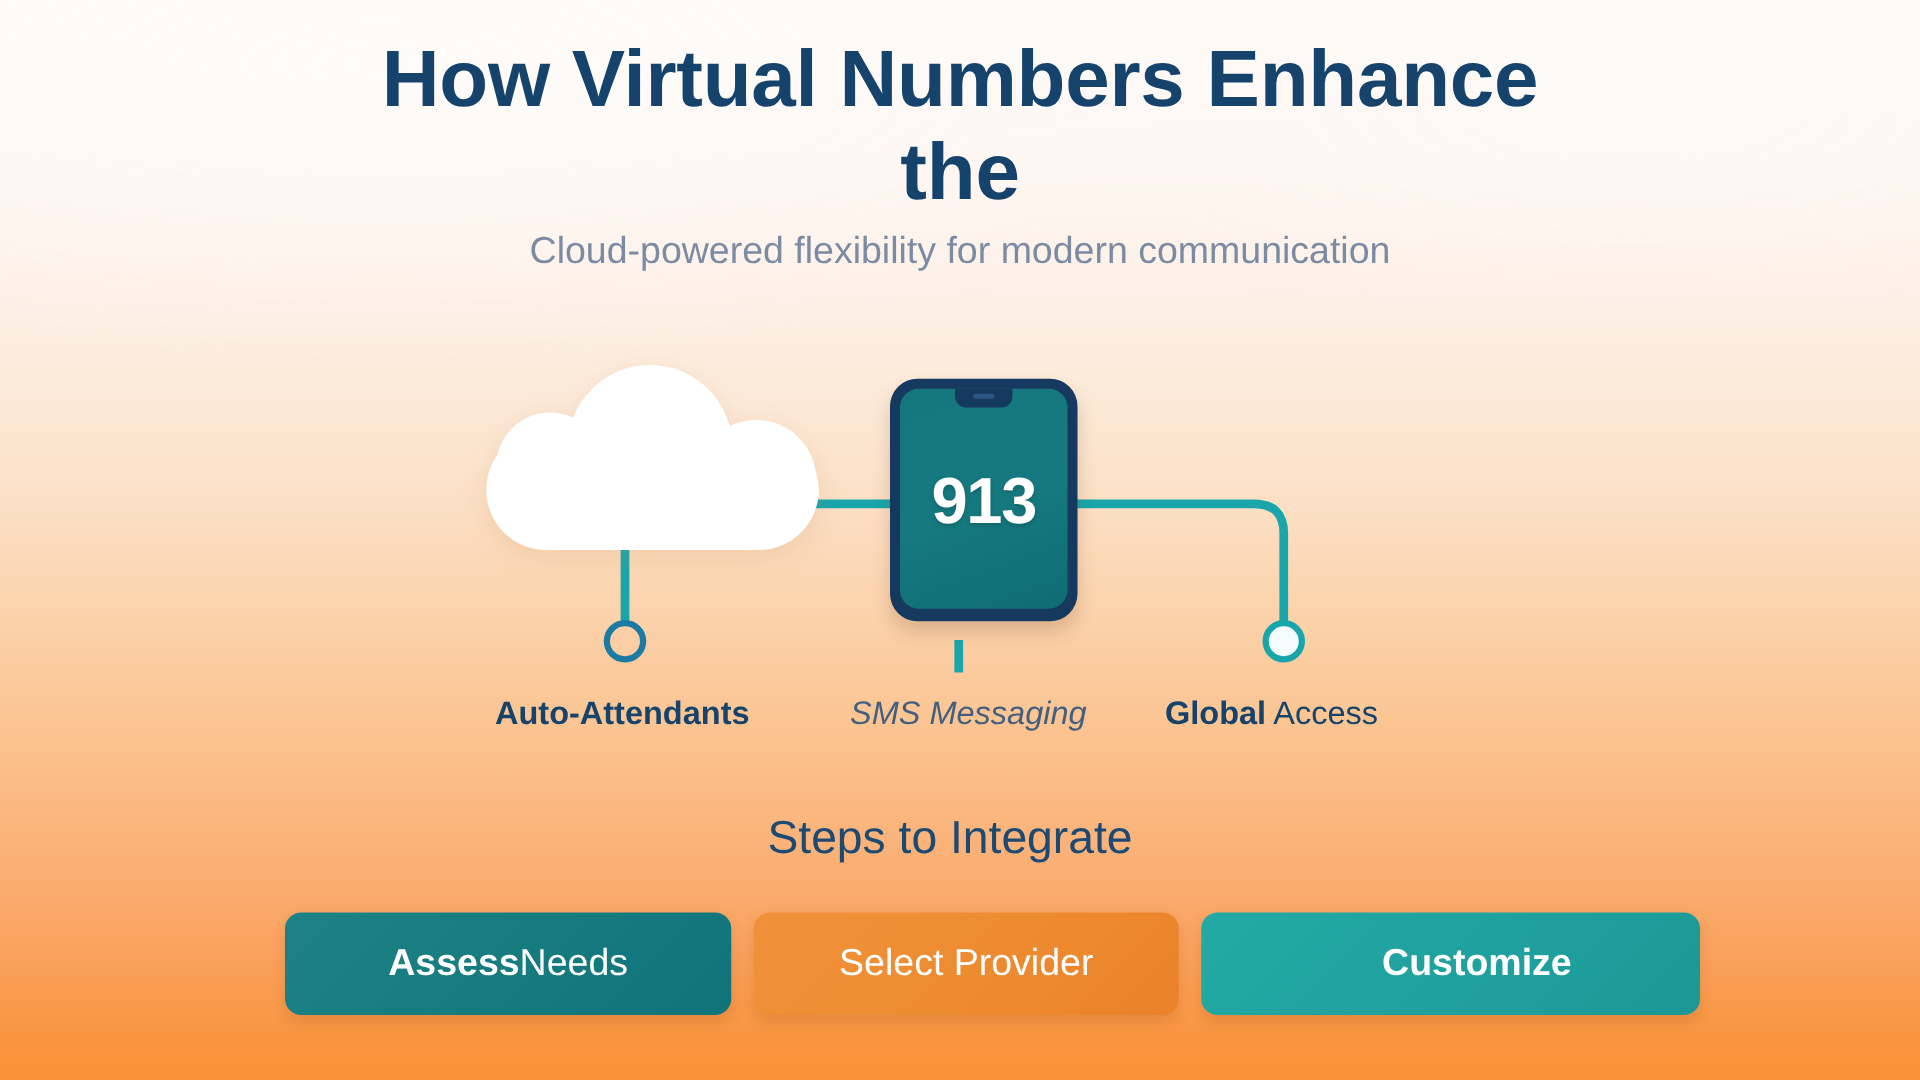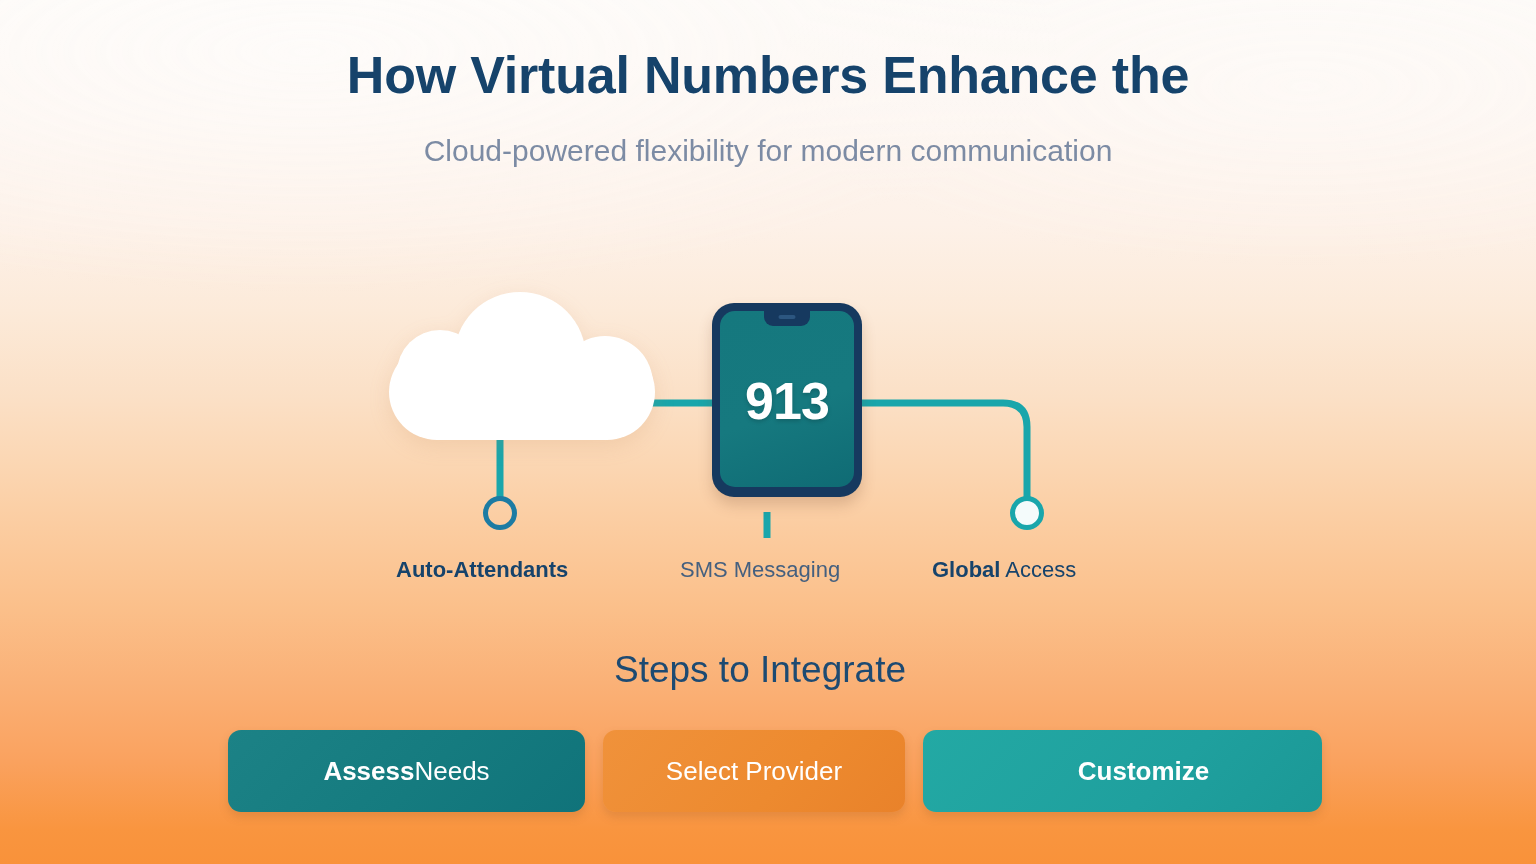--- a/index.html
+++ b/index.html
@@ -47,31 +47,31 @@
 
   
   .header {
     position: absolute;
     top: 26px;
     left: 0;
     right: 0;
     text-align: center;
   }
   .title {
-    margin: 12px auto;
+    margin: 0 auto;
     width: 1000px;
     color: #16436b;
-    font-size: 52px;
+    font-size: 64px;
     font-weight: bold;
     line-height: 74px;
     letter-spacing: -0.2px;
     text-shadow: 0 1px 1px rgba(255,255,255,0.6);
   }
   .subtitle {
-    margin: 20px auto 0;
+    margin: 8px auto 0;
     color: #7c8ba4;
     font-size: 30px;
     font-weight: normal;
     line-height: 38px;
   }
 
   
   .stage {
     position: absolute;
     left: 0;
@@ -215,29 +215,29 @@
   
   .features {
     position: absolute;
     top: 551px;
     left: 0;
     right: 0;
     height: 42px;
   }
   .feature-label {
     position: absolute;
-    font-size: 22px;
+    font-size: 26px;
     line-height: 38px;
     white-space: nowrap;
     color: #16436b;
   }
   .feature-label .strong { font-weight: bold; }
   .feature-label .light  { font-weight: normal; }
   .feature-1 { left: 396px; }
-  .feature-2 { left: 680px; color: #45607f; font-weight: normal; }
+  .feature-2 { left: 680px; color: #45607f; font-weight: normal; font-style: italic; }
   .feature-3 { left: 932px; }
 
   
   .steps-heading {
     position: absolute;
     top: 645px;
     left: 0;
     right: 0;
     text-align: center;
     color: #1d4a72;
@@ -254,34 +254,34 @@
     display: flex;
     gap: 18px;
   }
   .pill {
     height: 82px;
     border-radius: 13px;
     display: flex;
     align-items: center;
     justify-content: center;
     color: #ffffff;
-    font-size: 26px;
+    font-size: 30px;
     white-space: nowrap;
     box-shadow: 0 5px 10px rgba(150,85,35,0.22);
     cursor: pointer;
     user-select: none;
   }
   .pill .strong { font-weight: bold; }
   .pill .light  { font-weight: normal; }
   .pill-1 {
     width: 357px;
     background: linear-gradient(135deg, #1c8286 0%, #157b7f 55%, #10737a 100%);
   }
   .pill-2 {
-    width: 302px;
+    width: 340px;
     background: linear-gradient(135deg, #f0923b 0%, #ed8a2f 60%, #e9822a 100%);
     font-weight: normal;
   }
   .pill-3 {
     width: 357px;
     background: linear-gradient(135deg, #23a9a4 0%, #1fa09e 60%, #1b9896 100%);
     font-weight: bold;
     padding-left: 42px;
   }
 </style>

